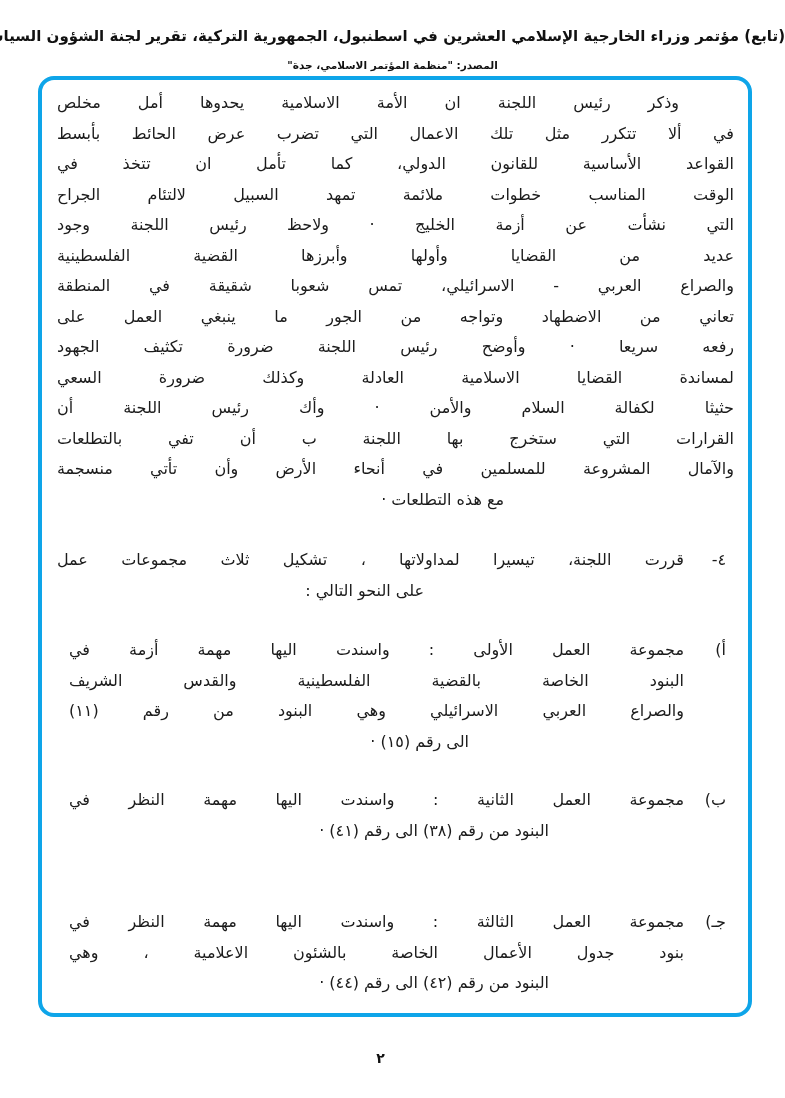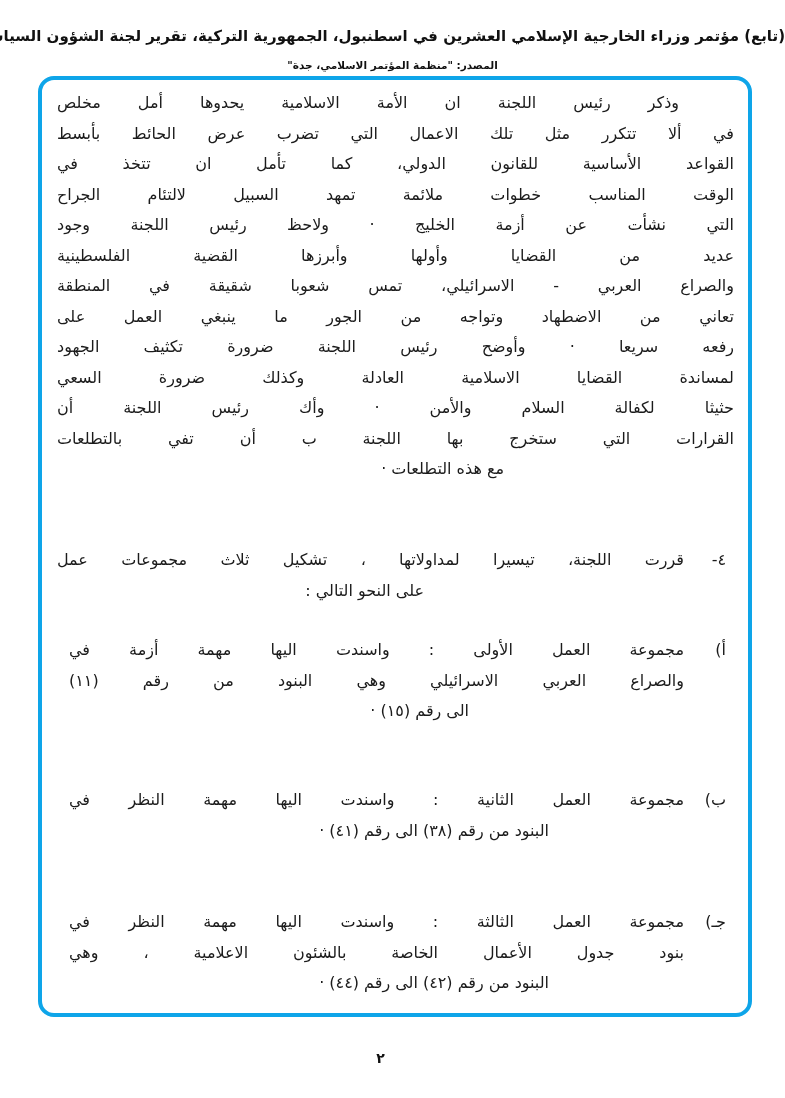--- a/index.html
+++ b/index.html
@@ -75,35 +75,37 @@
     <div class="line fill">القواعد الأساسية للقانون الدولي، كما تأمل ان تتخذ في</div>
     <div class="line fill">الوقت المناسب خطوات ملائمة تمهد السبيل لالتئام الجراح</div>
     <div class="line fill">التي نشأت عن أزمة الخليج · ولاحظ رئيس اللجنة وجود</div>
     <div class="line fill">عديد من القضايا وأولها وأبرزها القضية الفلسطينية</div>
     <div class="line fill">والصراع العربي - الاسرائيلي، تمس شعوبا شقيقة في المنطقة</div>
     <div class="line fill">تعاني من الاضطهاد وتواجه من الجور ما ينبغي العمل على</div>
     <div class="line fill">رفعه سريعا · وأوضح رئيس اللجنة ضرورة تكثيف الجهود</div>
     <div class="line fill">لمساندة القضايا الاسلامية العادلة وكذلك ضرورة السعي</div>
     <div class="line fill">حثيثا لكفالة السلام والأمن · وأك رئيس اللجنة أن</div>
     <div class="line fill">القرارات التي ستخرج بها اللجنة ب أن تفي بالتطلعات</div>
+    <div class="line fill">والآمال المشروعة للمسلمين في أنحاء الأرض وأن تأتي منسجمة</div>
     <div class="line end ind230">مع هذه التطلعات ·</div>
   </div>
 
   <div class="block item item4">
     <div class="marker">٤-</div>
     <div class="item-body">
       <div class="line fill">قررت اللجنة، تيسيرا لمداولاتها ، تشكيل ثلاث مجموعات عمل</div>
       <div class="line end ind260">على النحو التالي :</div>
     </div>
   </div>
 
   <div class="block item itemA">
     <div class="marker">أ)</div>
     <div class="item-body">
       <div class="line fill">مجموعة العمل الأولى : واسندت اليها مهمة أزمة في</div>
+      <div class="line fill">البنود الخاصة بالقضية الفلسطينية والقدس الشريف</div>
       <div class="line fill">والصراع العربي الاسرائيلي وهي البنود من رقم (١١)</div>
       <div class="line end ind215">الى رقم (١٥) ·</div>
     </div>
   </div>
 
   <div class="block item itemB">
     <div class="marker">ب)</div>
     <div class="item-body">
       <div class="line fill">مجموعة العمل الثانية : واسندت اليها مهمة النظر في</div>
       <div class="line end ind135">البنود من رقم (٣٨) الى رقم (٤١) ·</div>

